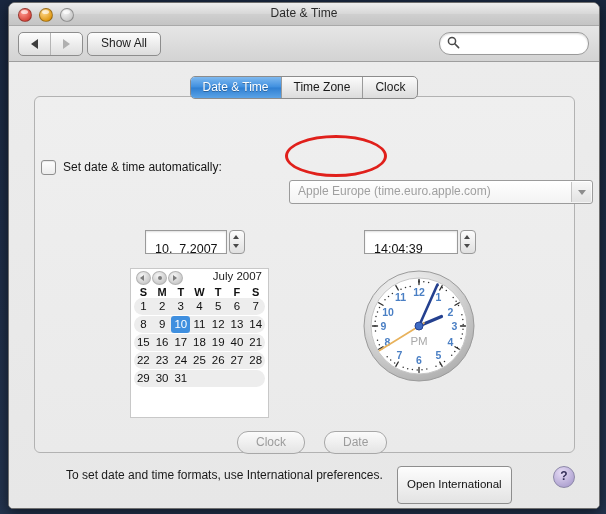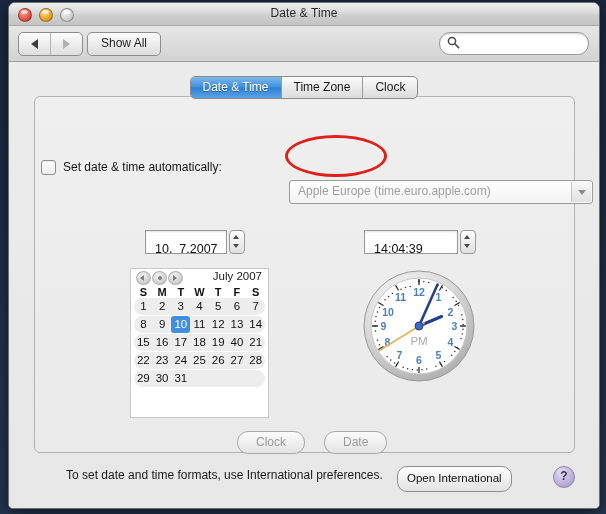--- a/index.html
+++ b/index.html
@@ -368,26 +368,26 @@
   .footnote {
     position: absolute;
     left: 57px; top: 406px;
     font-size: 12px;
     color: #1a1a1a;
   }
   .intl-btn {
     position: absolute;
     left: 388px; top: 404px;
     height: 20px;
-    padding: 2px 9px;
+    padding: 8px 9px;
     line-height: 19px;
     font-size: 11.5px;
     color: #101010;
     border: 1px solid #8e8e8e;
-    border-radius: 10px;
+    border-radius: 4px;
     background: linear-gradient(180deg, #fdfdfd 0%, #e3e3e3 100%);
   }
   .help-btn {
     position: absolute;
     left: 544px; top: 404px;
     width: 20px; height: 20px;
     border-radius: 50%;
     border: 1px solid #8d88a8;
     background: radial-gradient(circle at 38% 28%, #e6dcf5, #a99ccd 85%);
     color: #36305a;

